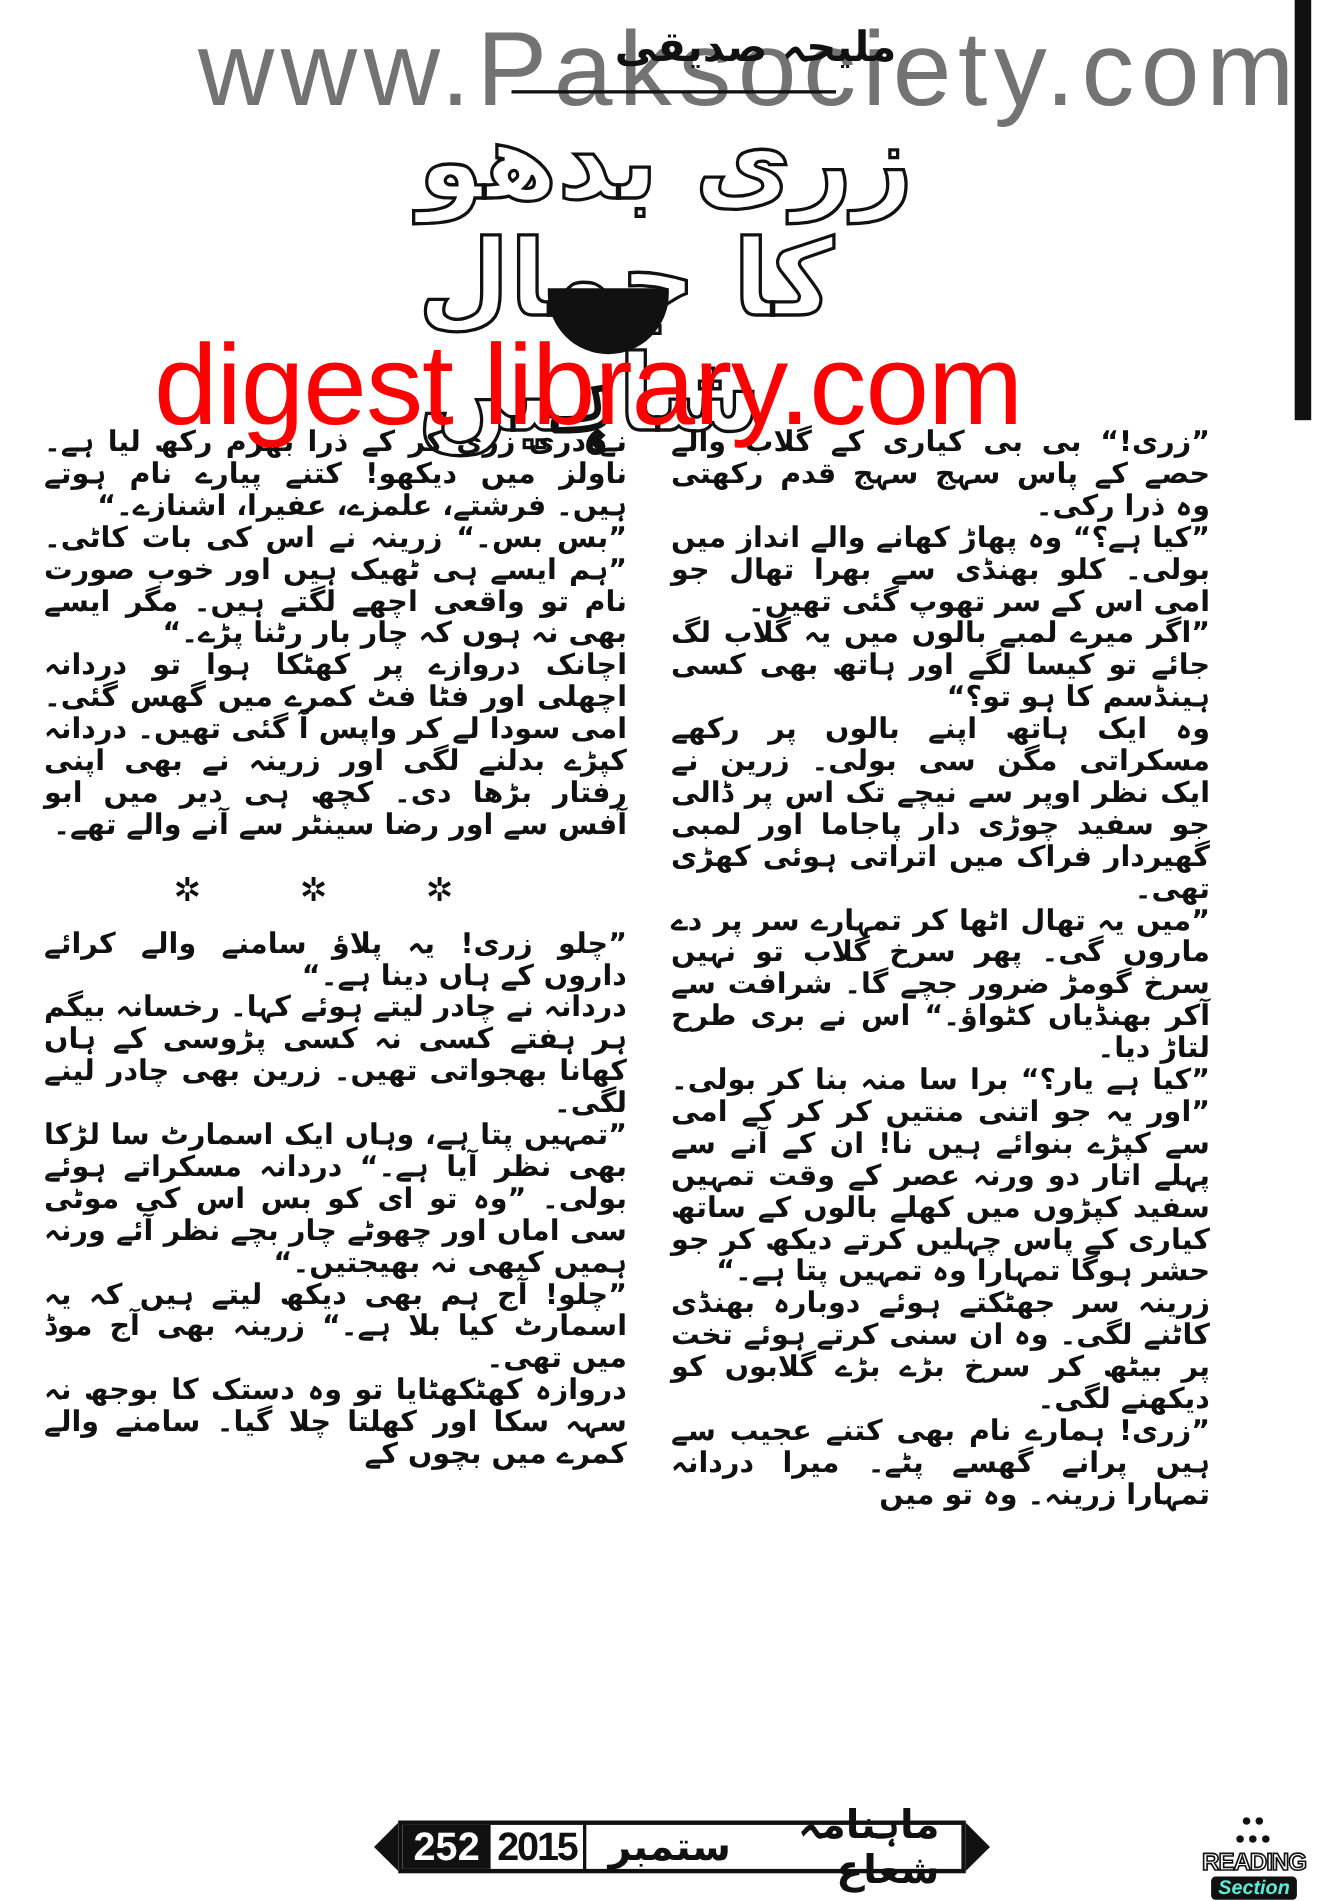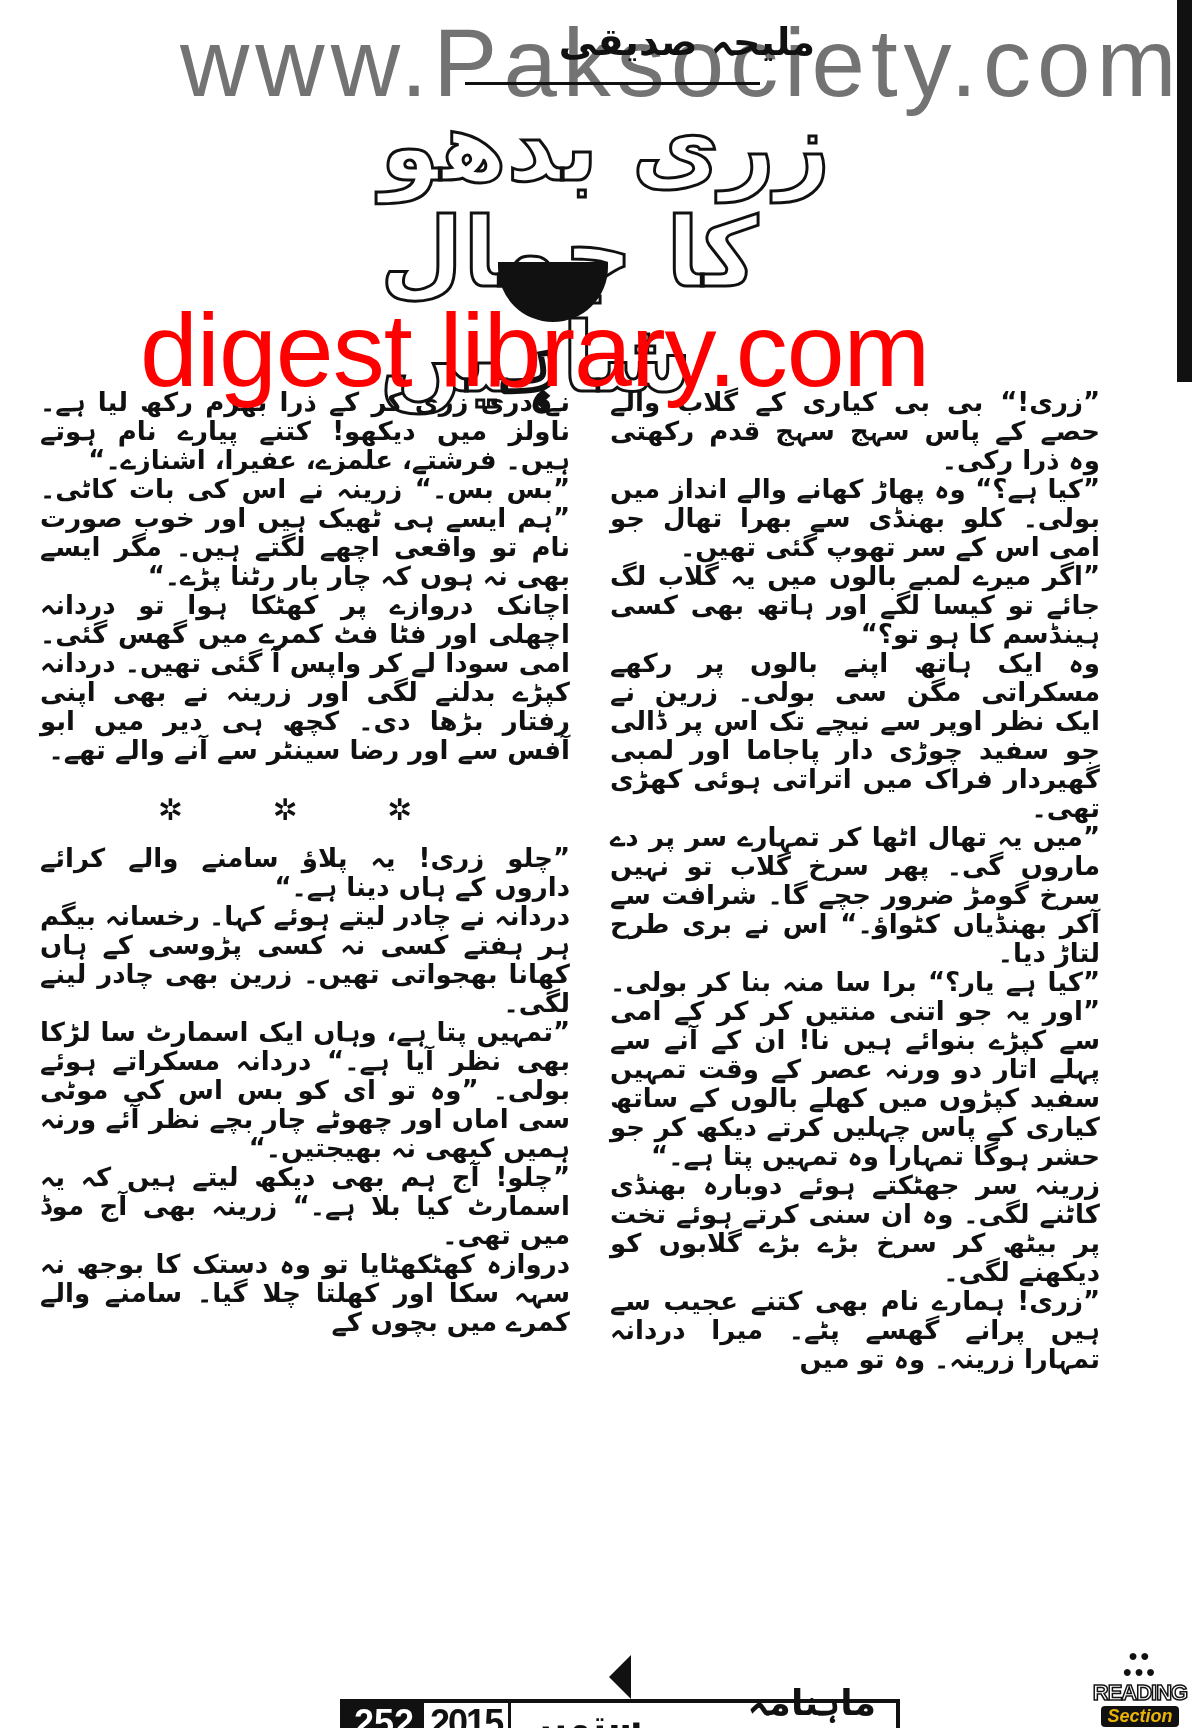--- a/index.html
+++ b/index.html
@@ -54,21 +54,21 @@
   }
   .col p { margin: 0; text-indent: 0; }
   .col-right { left: 610px; top: 388px; width: 490px; }
   .col-left  { left: 40px;  top: 388px; width: 530px; }
   .stars {
     text-align: center; direction: ltr; font-size: 30px;
     letter-spacing: 40px; margin: 30px 0 20px 0; font-weight: normal;
   }
   .footer {
     position: absolute; left: 340px; top: 1655px; width: 560px; height: 48px;
-    display: flex; align-items: center; flex-direction: column;
+    display: flex; align-items: center;
   }
   .footer-ornament-l, .footer-ornament-r {
     width: 0; height: 0; border-top: 22px solid transparent;
     border-bottom: 22px solid transparent;
   }
   .footer-ornament-l { border-right: 22px solid #111; }
   .footer-ornament-r { border-left: 22px solid #111; }
   .footer-box {
     flex: 1; height: 40px; border: 4px solid #111; background: #fff;
     display: flex; align-items: center;
@@ -89,21 +89,21 @@
   .reading {
     position: absolute; left: 1085px; top: 1648px; width: 110px;
     text-align: center; font-family: "Liberation Sans", sans-serif;
   }
   .reading .dots { font-size: 16px; letter-spacing: 2px; line-height: 16px; }
   .reading .r1 {
     font-weight: bold; font-size: 22px; color: #fff;
     -webkit-text-stroke: 1.5px #111; letter-spacing: -1px;
   }
   .reading .r2 {
-    display: inline-block; background: #111; color: #eab308; font-weight: bold;
+    display: inline-block; background: #111; color: #5eead4; font-weight: bold;
     font-style: italic; font-size: 18px; padding: 0 6px; border-radius: 4px;
   }
 </style>
 </head>
 <body>
 
 <div class="watermark-top">www.Paksociety.com</div>
 <div class="author">ملیحہ صدیقی</div>
 <div class="author-rule" style="left:465px;width:295px;"></div>
 <div class="title">زری بدھو کا جمال شاہیں</div>

